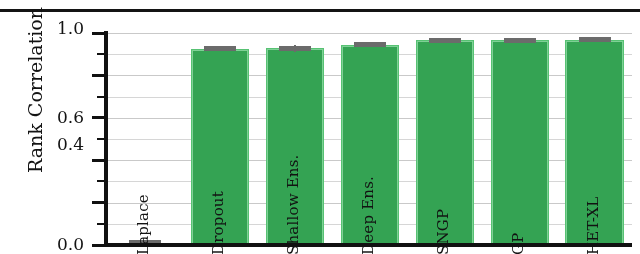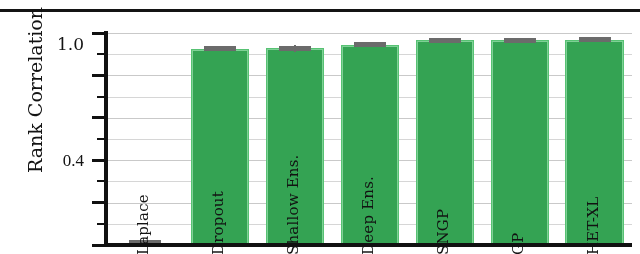--- a/index.html
+++ b/index.html
@@ -213,25 +213,27 @@
       </div>
       <div class="errbar" style="left: 470.515px; width: 32.1137px; top: 4.284px;"></div>
       <div class="errcap" style="left: 485.821px; top: 4.876px; height: 3.816px;"></div>
       <div class="barlabel" style="left: 493.571px; top: 204px;">HET-XL</div>
     </div>
 
   <div id="yspine"></div>
   <div id="xspine"></div>
 
 <div class="tick major" style="top: 231.5px;"></div>
+    <div class="ticklabel" style="top: 224px;">0.0</div>
     <div class="tick major" style="top: 189.1px;"></div>
     <div class="tick major" style="top: 146.7px;"></div>
-    <div class="ticklabel" style="top: 140px; font-family: Liberation Serif, serif;">0.4</div>
+    <div class="ticklabel" style="top: 124px;">0.4</div>
     <div class="tick major" style="top: 104.3px;"></div>
+    <div class="ticklabel" style="top: 96.8px;">0.6</div>
     <div class="tick major" style="top: 61.9px;"></div>
     <div class="tick major" style="top: 19.5px;"></div>
-    <div class="ticklabel" style="top: 24px;">1.0</div>
+    <div class="ticklabel" style="top: 8px;">1.0</div>
     <div class="tick minor" style="top: 210.8px;"></div>
     <div class="tick minor" style="top: 168.4px;"></div>
     <div class="tick minor" style="top: 126px;"></div>
     <div class="tick minor" style="top: 83.6px;"></div>
     <div class="tick minor" style="top: 41.2px;"></div>
   </div>
 
 </body></html>

